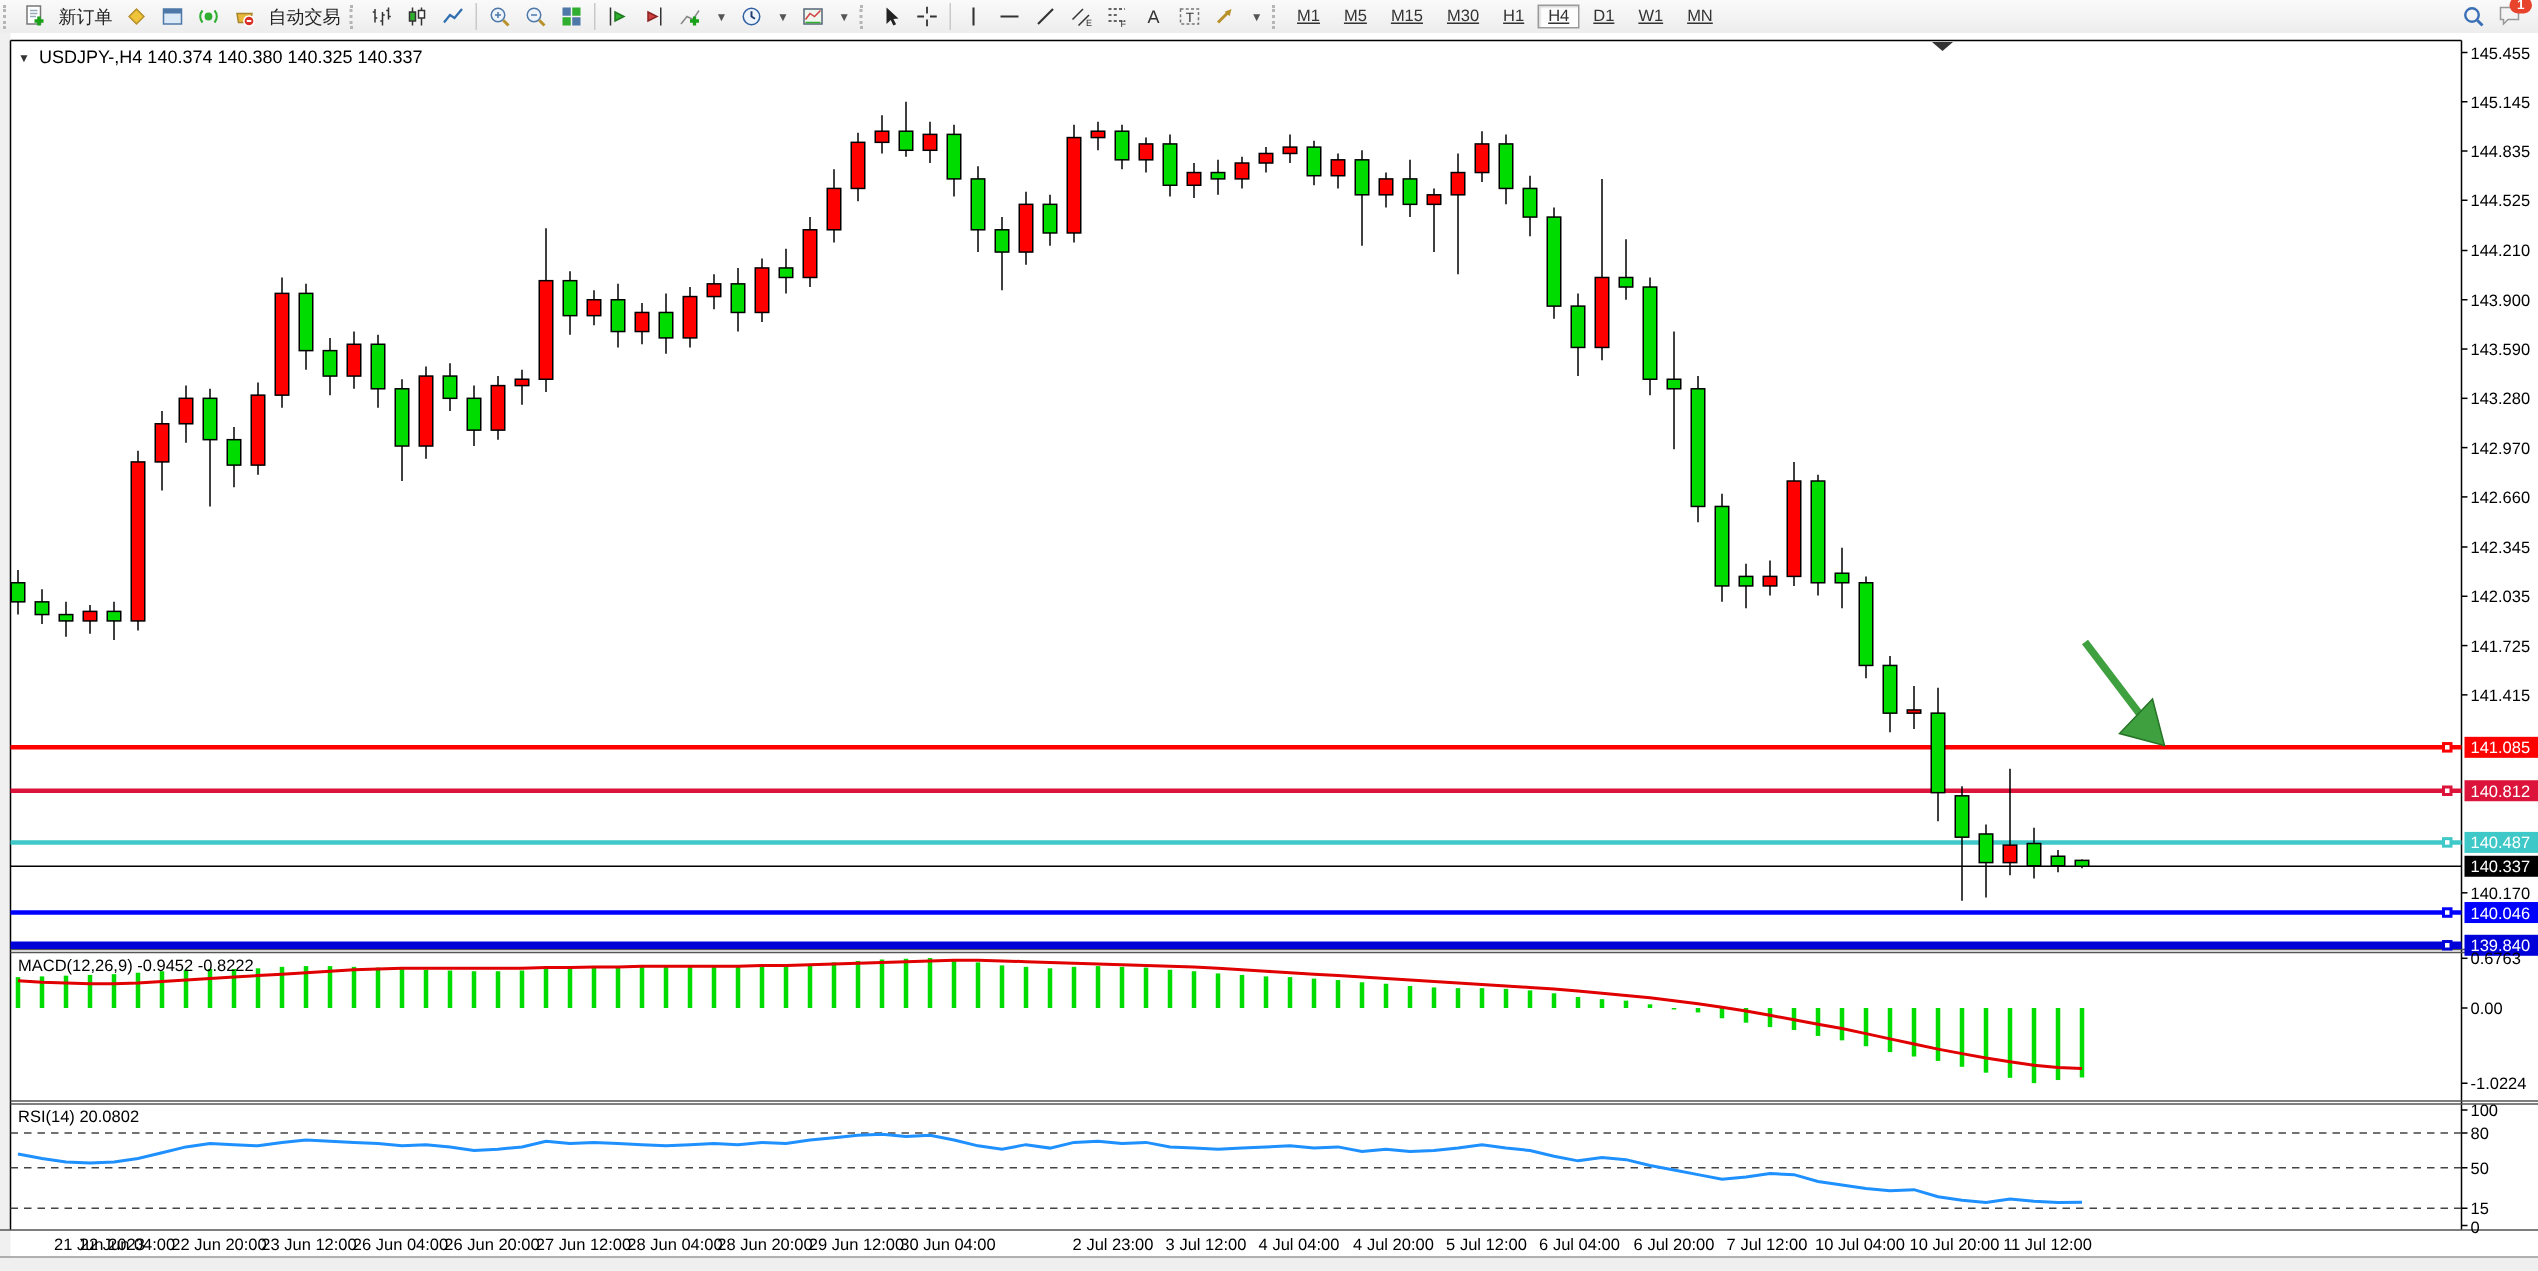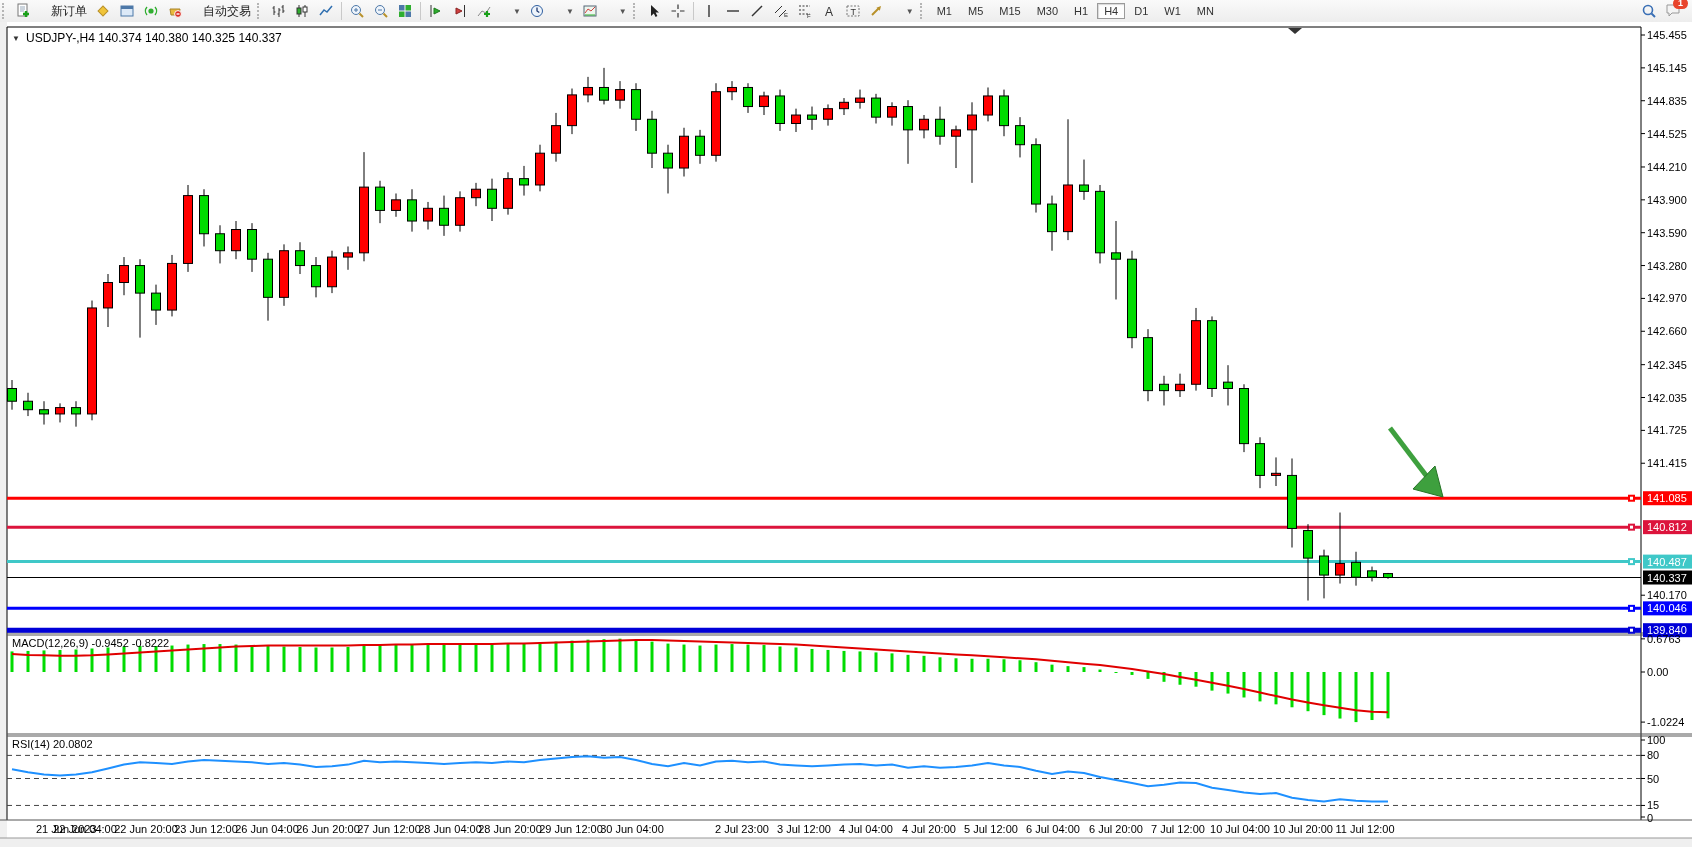--- a/index.html
+++ b/index.html
@@ -2,25 +2,25 @@
 <html><head>
 <meta charset="utf-8">
 <style>
   html,body{margin:0;padding:0;background:#e9e9e9;font-family:"Liberation Sans","DejaVu Sans",sans-serif;}
   #app{position:relative;width:1692px;height:847px;background:#ffffff;overflow:hidden;}
   
   #toolbar{position:absolute;left:0;top:0;width:1692px;height:22px;background:linear-gradient(#fafafa,#ededed);
            border-bottom:1px solid #8f8f8f;display:flex;align-items:center;font-size:12px;color:#222;}
   .tb-grip{width:5px;height:16px;margin:0 2px;border-left:2px dotted #b5b5b5;}
   .tb-sep{width:1px;height:18px;background:#c9c9c9;margin:0 3px;}
-  .tb-btn{display:flex;align-items:center;gap:20px;padding:1px 3px;height:18px;border:1px solid transparent;border-radius:2px;cursor:default;}
+  .tb-btn{display:flex;align-items:center;gap:8px;padding:1px 3px;height:18px;border:1px solid transparent;border-radius:2px;cursor:default;}
   .tb-btn svg{display:block;}
   .tb-label{font-size:12px;white-space:nowrap;}
   .caret{font-size:8px;color:#555;margin-left:1px;}
-  .tf-btn{padding:1px 6px;height:16px;line-height:16px;font-size:11px;color:#333;border:1px solid transparent;margin:0 1px;}
+  .tf-btn{padding:1px 6px;height:16px;line-height:16px;font-size:11px;color:#333;border:1px solid transparent;margin:0 1px;text-decoration:underline;}
   .tf-btn.active{background:#fdfdfd;border:1px solid #9a9a9a;box-shadow:inset 1px 1px 1px #d8d8d8;}
   #tb-right{margin-left:auto;display:flex;align-items:center;gap:8px;padding-right:10px;}
   .badge{position:absolute;top:-4px;right:-6px;background:#e8442c;color:#fff;font-size:9px;line-height:11px;
          min-width:11px;height:11px;border-radius:6px;text-align:center;padding:0 2px;font-weight:bold;}
   
   #chart-wrap{position:absolute;left:0;top:22px;width:1692px;height:825px;background:#ffffff;}
   #chart-svg{position:absolute;left:0;top:0;}
   text{font-family:"Liberation Sans","DejaVu Sans",sans-serif;}
 </style>
 </head>

